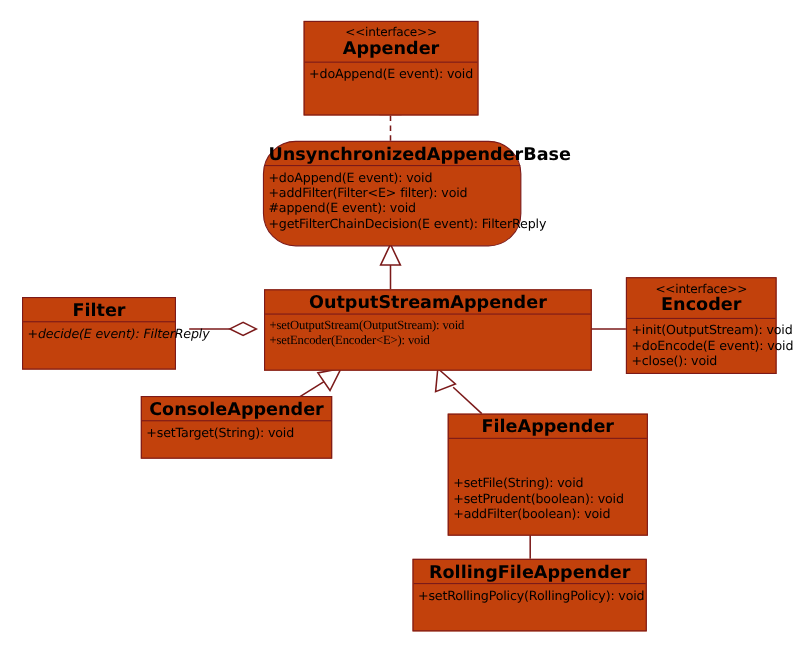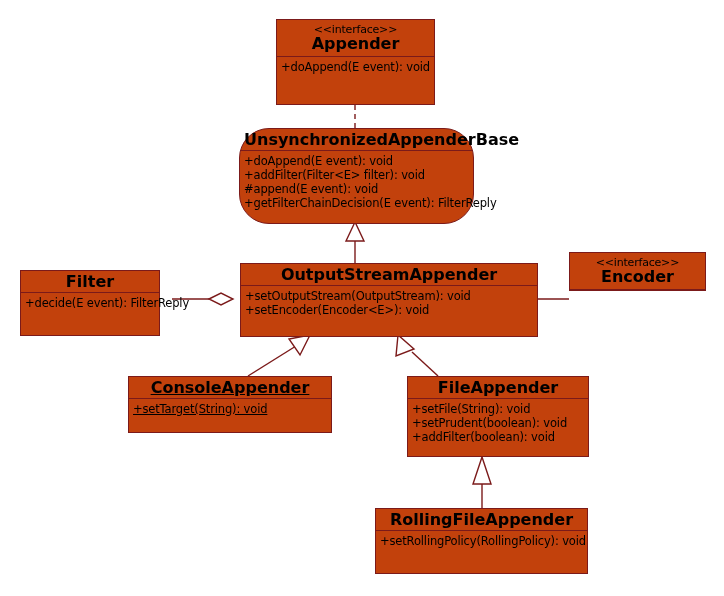--- a/index.html
+++ b/index.html
@@ -157,56 +157,61 @@
       <span class="member">+addFilter(Filter&lt;E&gt; filter): void</span>
       <span class="member">#append(E event): void</span>
       <span class="member">+getFilterChainDecision(E event): FilterReply</span>
     </div>
   </div>
 
   <div class="uml-box" style="left:240px; top:263px; width:298px;">
     <div class="uml-header" style="height:22px;">
       <span class="cls-name">OutputStreamAppender</span>
     </div>
-    <div class="uml-members" style="height:50px;">
+    <div class="uml-members" style="height:50px;font-family:Liberation Serif, serif;">
       <span class="member">+setOutputStream(OutputStream): void</span>
       <span class="member">+setEncoder(Encoder&lt;E&gt;): void</span>
     </div>
   </div>
 
   <div class="uml-box" style="left:20px; top:270px; width:140px;">
     <div class="uml-header" style="height:22px;">
       <span class="cls-name">Filter</span>
     </div>
-    <div class="uml-members" style="height:42px;">
+    <div class="uml-members" style="height:42px;font-style:italic;">
       <span class="member">+decide(E event): FilterReply</span>
     </div>
   </div>
 
   <div class="uml-box" style="left:569px; top:252px; width:137px;">
     <div class="uml-header" style="height:37px;">
       <span class="stereotype">&lt;&lt;interface&gt;&gt;</span>
       <span class="cls-name">Encoder</span>
     </div>
-  </div>
-
-  <div class="uml-box" style="left:128px; top:376px; width:204px;text-decoration:underline;">
+    <div class="uml-members" style="height:49px;">
+      <span class="member">+init(OutputStream): void</span>
+      <span class="member">+doEncode(E event): void</span>
+      <span class="member">+close(): void</span>
+    </div>
+  </div>
+
+  <div class="uml-box" style="left:128px; top:360px; width:174px;">
     <div class="uml-header" style="height:22px;">
       <span class="cls-name">ConsoleAppender</span>
     </div>
     <div class="uml-members" style="height:33px;">
       <span class="member">+setTarget(String): void</span>
     </div>
   </div>
 
   <div class="uml-box" style="left:407px; top:376px; width:182px;">
     <div class="uml-header" style="height:22px;">
       <span class="cls-name">FileAppender</span>
     </div>
-    <div class="uml-members" style="height:57px;">
+    <div class="uml-members" style="height:57px;margin-top:30px;">
       <span class="member">+setFile(String): void</span>
       <span class="member">+setPrudent(boolean): void</span>
       <span class="member">+addFilter(boolean): void</span>
     </div>
   </div>
 
   <div class="uml-box" style="left:375px; top:508px; width:213px;">
     <div class="uml-header" style="height:22px;">
       <span class="cls-name">RollingFileAppender</span>
     </div>

